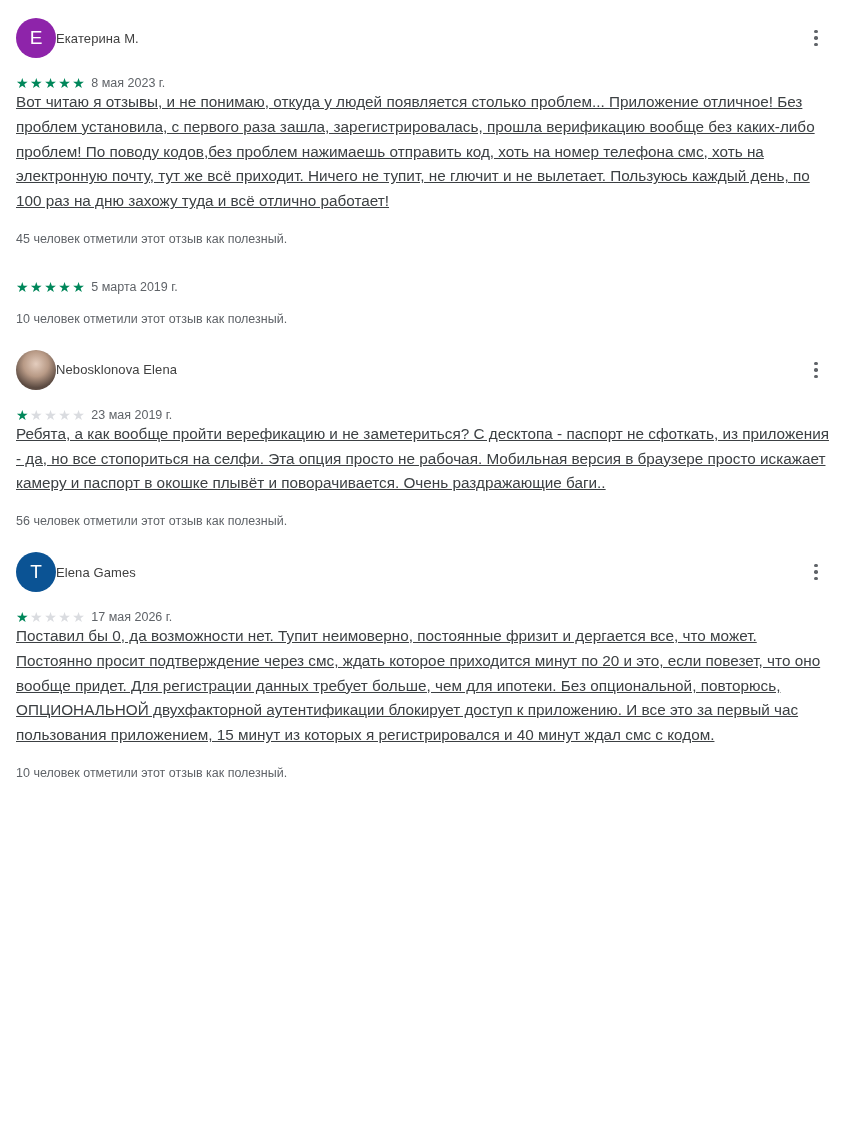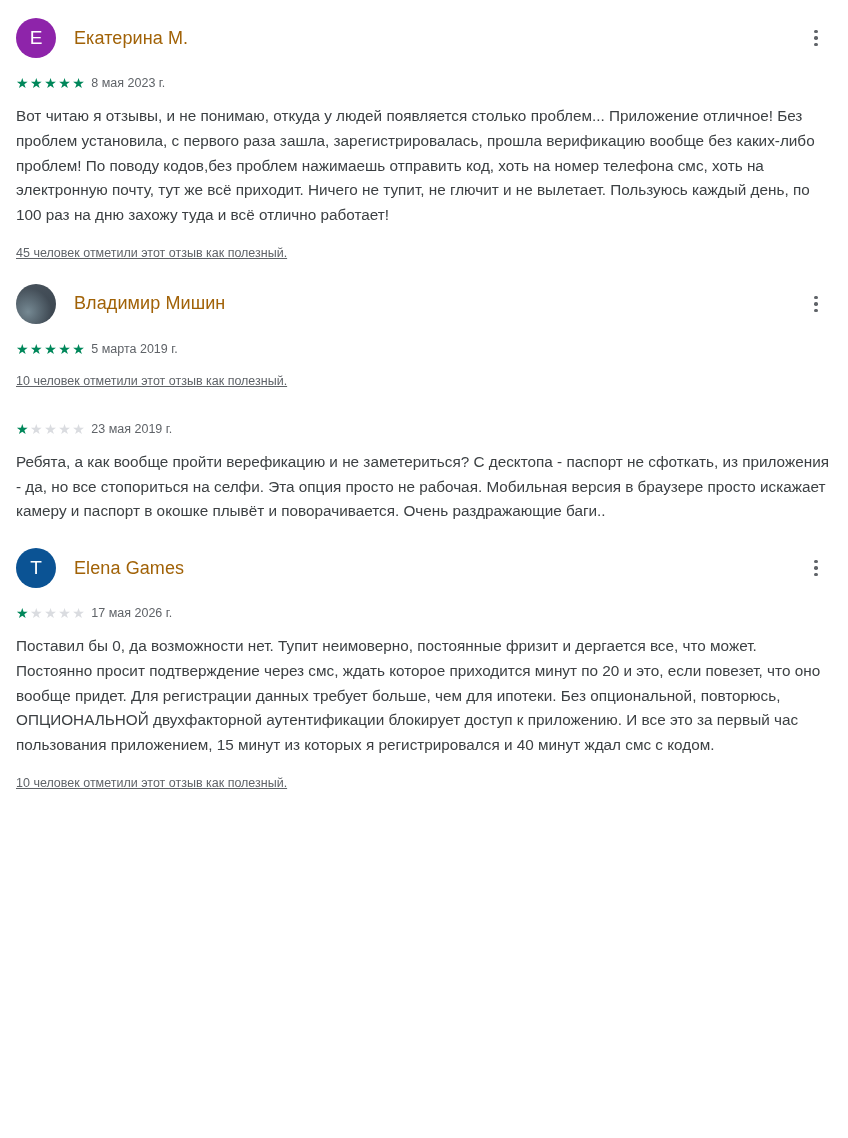--- a/index.html
+++ b/index.html
@@ -47,23 +47,22 @@
     background:
       radial-gradient(circle at 30% 70%, rgba(120,140,150,0.9) 0%, rgba(60,70,80,0.9) 60%),
       linear-gradient(160deg, #b9c6cc 0%, #6e7e88 45%, #2e3a42 100%);
   }
   .avatar.photo2 {
     background:
       radial-gradient(circle at 50% 35%, #e4cdbe 0%, #b89a86 38%, #5c4b42 72%),
       linear-gradient(140deg, #cfd6d9 0%, #7b6a61 60%, #3a3330 100%);
   }
   .author-name {
-    margin-left: 18px;
-    font-size: 18px;
-    color: #a16207;
+    font-size: 13px;
+    color: #404040;
     letter-spacing: 0.1px;
   }
   .overflow-menu {
     position: absolute;
     right: 4px;
     top: 50%;
     transform: translateY(-50%);
     width: 24px;
     height: 24px;
     display: flex;
@@ -93,31 +92,30 @@
     white-space: nowrap;
   }
   .star-on { color: #00875a; }
   .star-off { color: #dadce0; }
   .review-date {
     margin-left: 5px;
     font-size: 12.5px;
     color: #5f6368;
   }
   .review-body {
-    margin-top: 14px;
     font-size: 15.3px;
     line-height: 1.62;
     color: #3c4043;
     max-width: 816px;
+    text-decoration: underline;
   }
   .helpful {
     margin-top: 18px;
     font-size: 12.5px;
     color: #5f6368;
-    text-decoration: underline;
   }
 </style>
 </head>
 <body>
 
 <div class="reviews-list" id="reviews-root">
     <div class="review">
       <div class="review-header">
         <div class="avatar" style="background: rgb(142, 36, 170);">Е</div>
         <div class="author-name">Екатерина М.</div>
@@ -128,41 +126,42 @@
         </div>
       </div>
       <div class="rating-row">
         <div class="stars"><span class="star-on">★</span><span class="star-on">★</span><span class="star-on">★</span><span class="star-on">★</span><span class="star-on">★</span></div>
         <div class="review-date">8 мая 2023 г.</div>
       </div>
       <div class="review-body">Вот читаю я отзывы, и не понимаю, откуда у людей появляется столько проблем... Приложение отличное! Без проблем установила, с первого раза зашла, зарегистрировалась, прошла верификацию вообще без каких-либо проблем! По поводу кодов,без проблем нажимаешь отправить код, хоть на номер телефона смс, хоть на электронную почту, тут же всё приходит. Ничего не тупит, не глючит и не вылетает. Пользуюсь каждый день, по 100 раз на дню захожу туда и всё отлично работает!</div>
       <div class="helpful">45 человек отметили этот отзыв как полезный.</div>
     </div>
     <div class="review">
+      <div class="rating-row">
+        <div class="stars"><span class="star-on">★</span><span class="star-on">★</span><span class="star-on">★</span><span class="star-on">★</span><span class="star-on">★</span></div>
+        <div class="review-date">5 марта 2019 г.</div>
+      </div>
+      <div class="helpful">10 человек отметили этот отзыв как полезный.</div>
+    </div>
+    <div class="review">
       <div class="review-header">
-        <div class="avatar photo1"></div>
-        <div class="author-name">Владимир Мишин</div>
+        <div class="avatar photo2"></div>
+        <div class="author-name">Nebosklonova Elena</div>
         <div class="overflow-menu">
           <span></span>
           <span></span>
           <span></span>
         </div>
       </div>
       <div class="rating-row">
-        <div class="stars"><span class="star-on">★</span><span class="star-on">★</span><span class="star-on">★</span><span class="star-on">★</span><span class="star-on">★</span></div>
-        <div class="review-date">5 марта 2019 г.</div>
-      </div>
-      <div class="helpful">10 человек отметили этот отзыв как полезный.</div>
-    </div>
-    <div class="review">
-      <div class="rating-row">
         <div class="stars"><span class="star-on">★</span><span class="star-off">★</span><span class="star-off">★</span><span class="star-off">★</span><span class="star-off">★</span></div>
         <div class="review-date">23 мая 2019 г.</div>
       </div>
       <div class="review-body">Ребята, а как вообще пройти верефикацию и не заметериться? С десктопа - паспорт не сфоткать, из приложения - да, но все стопориться на селфи. Эта опция просто не рабочая. Мобильная версия в браузере просто искажает камеру и паспорт в окошке плывёт и поворачивается. Очень раздражающие баги..</div>
+      <div class="helpful">56 человек отметили этот отзыв как полезный.</div>
     </div>
     <div class="review">
       <div class="review-header">
         <div class="avatar" style="background: rgb(11, 83, 148);">T</div>
         <div class="author-name">Elena Games</div>
         <div class="overflow-menu">
           <span></span>
           <span></span>
           <span></span>
         </div>

